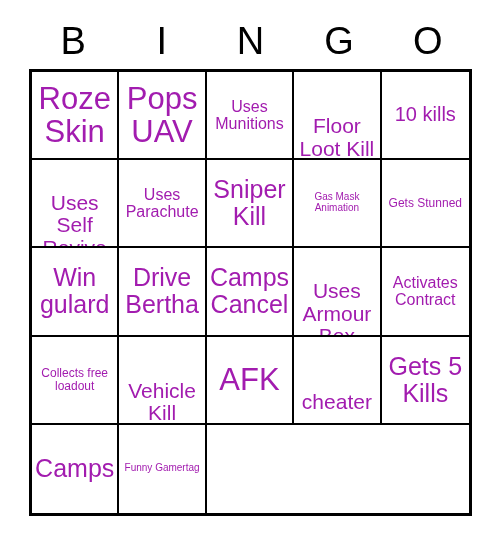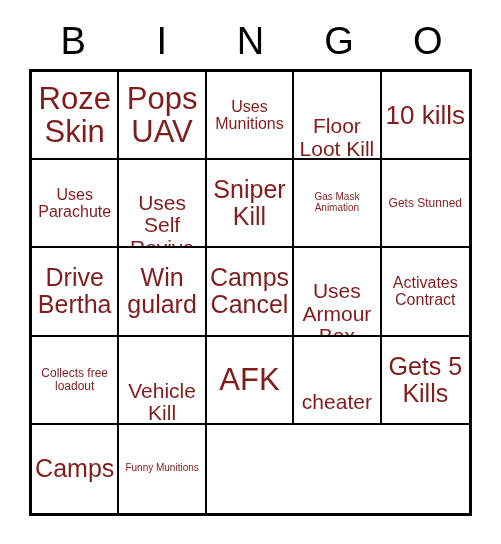--- a/index.html
+++ b/index.html
@@ -69,27 +69,27 @@
     overflow: hidden;
   }
   
   .bingo-cell:nth-child(5n) { border-right: none; }
   .bingo-cell:nth-child(n+21) { border-bottom: none; }
 
   .cell-text {
     display: block;
     line-height: 1.08;
     word-break: break-word;
-    color: #7f1d1d;
+    color: #a21caf;
     text-align: center;
   }
 
   
   .fs-xl   { font-size: 31px; }
-  .fs-lg   { font-size: 26px; }
+  .fs-lg   { font-size: 20px; }
   .fs-md   { font-size: 25px; }
   .fs-sm   { font-size: 21px; margin-top: 45px; }
   .fs-xs   { font-size: 12px; }
   .fs-xxs  { font-size: 16px; }
   .fs-tiny { font-size: 10px; }
 </style>
 </head>
 <body>
 
 <div id="bingo-card">
@@ -114,40 +114,40 @@
         <span class="cell-text fs-xxs">Uses Munitions</span>
       </div>
     <div class="bingo-cell">
         <span class="cell-text fs-sm">Floor Loot Kill</span>
       </div>
     <div class="bingo-cell">
         <span class="cell-text fs-lg">10 kills</span>
       </div>
 
     <div class="bingo-cell">
-        <span class="cell-text fs-xxs">Uses Parachute</span>
+        <span class="cell-text fs-sm">Uses Self Revive</span>
       </div>
     <div class="bingo-cell">
-        <span class="cell-text fs-sm">Uses Self Revive</span>
+        <span class="cell-text fs-xxs">Uses Parachute</span>
       </div>
     <div class="bingo-cell">
         <span class="cell-text fs-md">Sniper Kill</span>
       </div>
     <div class="bingo-cell">
         <span class="cell-text fs-tiny">Gas Mask Animation</span>
       </div>
 
     <div class="bingo-cell">
         <span class="cell-text fs-xs">Gets Stunned</span>
       </div>
     <div class="bingo-cell">
-        <span class="cell-text fs-md">Drive Bertha</span>
+        <span class="cell-text fs-md">Win gulard</span>
       </div>
     <div class="bingo-cell">
-        <span class="cell-text fs-md">Win gulard</span>
+        <span class="cell-text fs-md">Drive Bertha</span>
       </div>
     <div class="bingo-cell">
         <span class="cell-text fs-md">Camps Cancel</span>
       </div>
     <div class="bingo-cell">
         <span class="cell-text fs-sm">Uses Armour Box</span>
       </div>
 
     <div class="bingo-cell">
         <span class="cell-text fs-xxs">Activates Contract</span>
@@ -165,17 +165,17 @@
     <div class="bingo-cell">
         <span class="cell-text fs-sm">cheater</span>
       </div>
     <div class="bingo-cell">
         <span class="cell-text fs-md">Gets 5 Kills</span>
       </div>
     <div class="bingo-cell">
         <span class="cell-text fs-md">Camps</span>
       </div>
     <div class="bingo-cell">
-        <span class="cell-text fs-tiny">Funny Munitions</span>
+        <span class="cell-text fs-tiny">Funny Gamertag</span>
       </div>
 
   </div>
 </div>
 
 </body></html>

